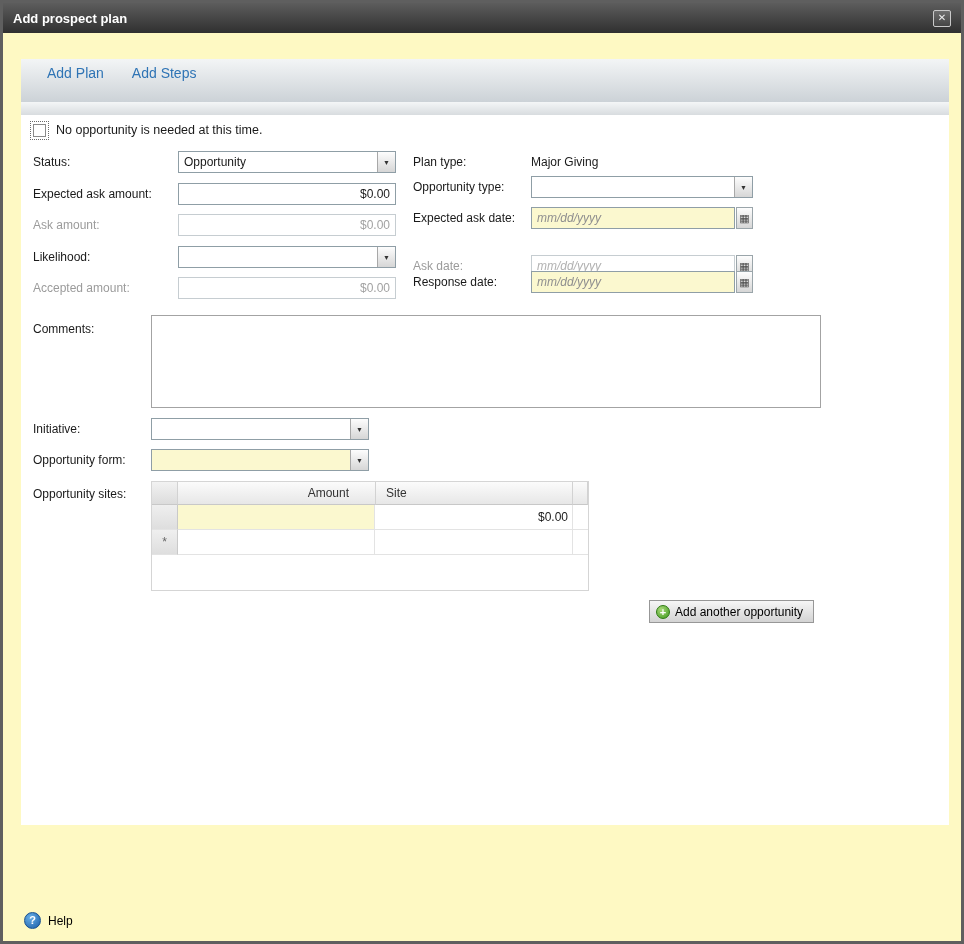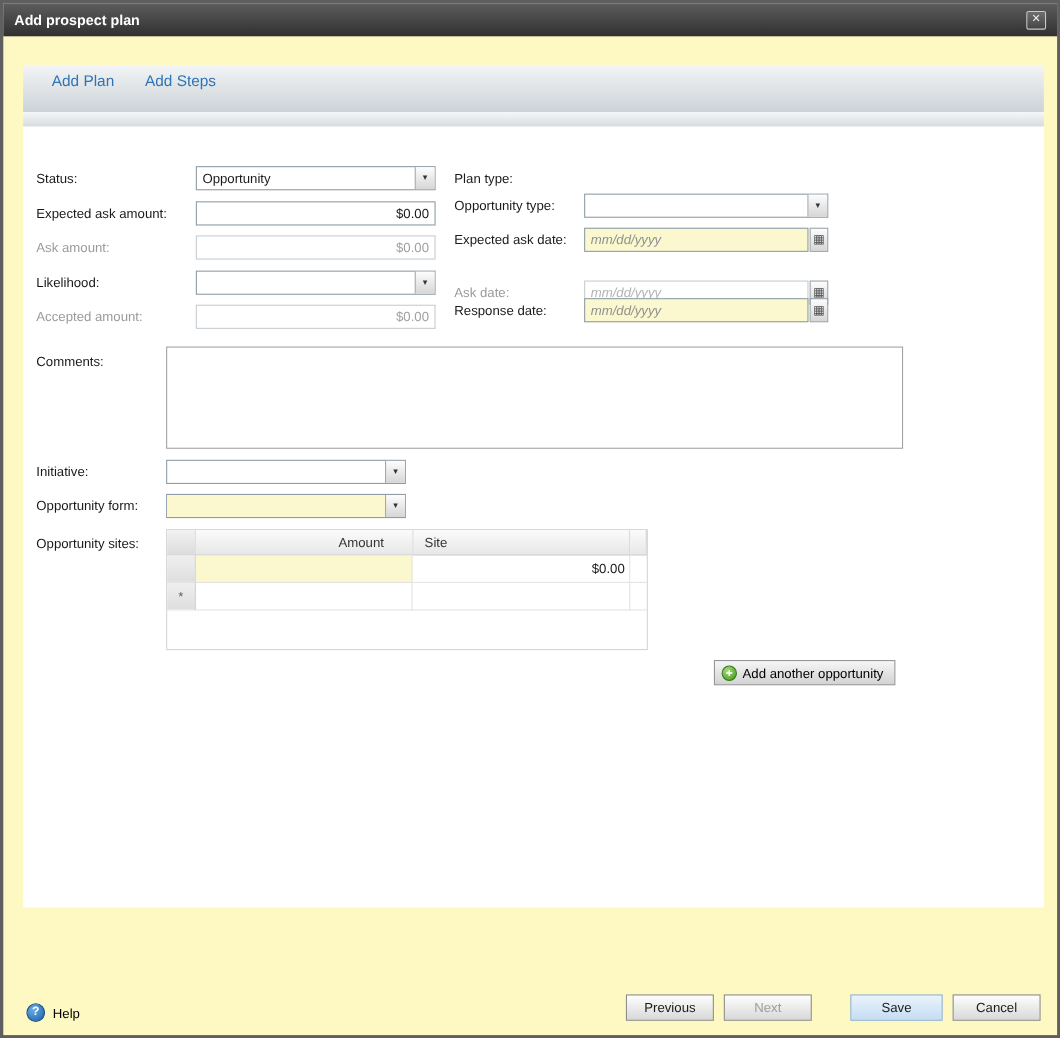--- a/index.html
+++ b/index.html
@@ -221,20 +221,24 @@
     <div class="tab">
       <div class="tab-label">Add Steps</div>
       <div class="tab-status warning-icon">!</div>
     </div>
   </div>
 
   <div class="panel">
     <div class="panel-top"></div>
     <div class="content">
 
+      <div class="checkbox-row">
+        <span class="checkbox"></span>
+        <label>No opportunity is needed at this time.</label>
+      </div>
 
       <div class="lbl r1">Status:</div>
       <div class="ctrl ctrl-l r1">
         <div class="combo">
           <span class="combo-text">Opportunity</span>
           <span class="combo-btn">
               <i>▼</i>
             </span>
         </div>
       </div>
@@ -258,20 +262,23 @@
             </span>
         </div>
       </div>
 
       <div class="lbl dim r5">Accepted amount:</div>
       <div class="ctrl ctrl-l r5">
         <input class="txt money dim" disabled="" value="$0.00" style="">
       </div>
 
       <div class="lbl right-col q1">Plan type:</div>
+      <div class="ctrl ctrl-r q1" style="width:222px;">
+        <span class="static-value">Major Giving</span>
+      </div>
 
       <div class="lbl right-col q2">Opportunity type:</div>
       <div class="ctrl ctrl-r q2" style="width:222px;">
         <div class="combo">
           <span class="combo-text"></span>
           <span class="combo-btn">
               <i>▼</i>
             </span>
         </div>
       </div>
@@ -351,21 +358,15 @@
       </button>
 
     </div>
   </div>
 
   <div class="footer">
     <div class="help-area">
       <span class="help-icon">?</span>
       <span class="help-text">Help</span>
     </div>
-    <div class="btn-row">
-      <button class="btn">Previous</button>
-      <button class="btn disabled">Next</button>
-      <button class="btn primary">Save</button>
-      <button class="btn">Cancel</button>
-    </div>
   </div>
 
 </div>
 
 </body></html>

